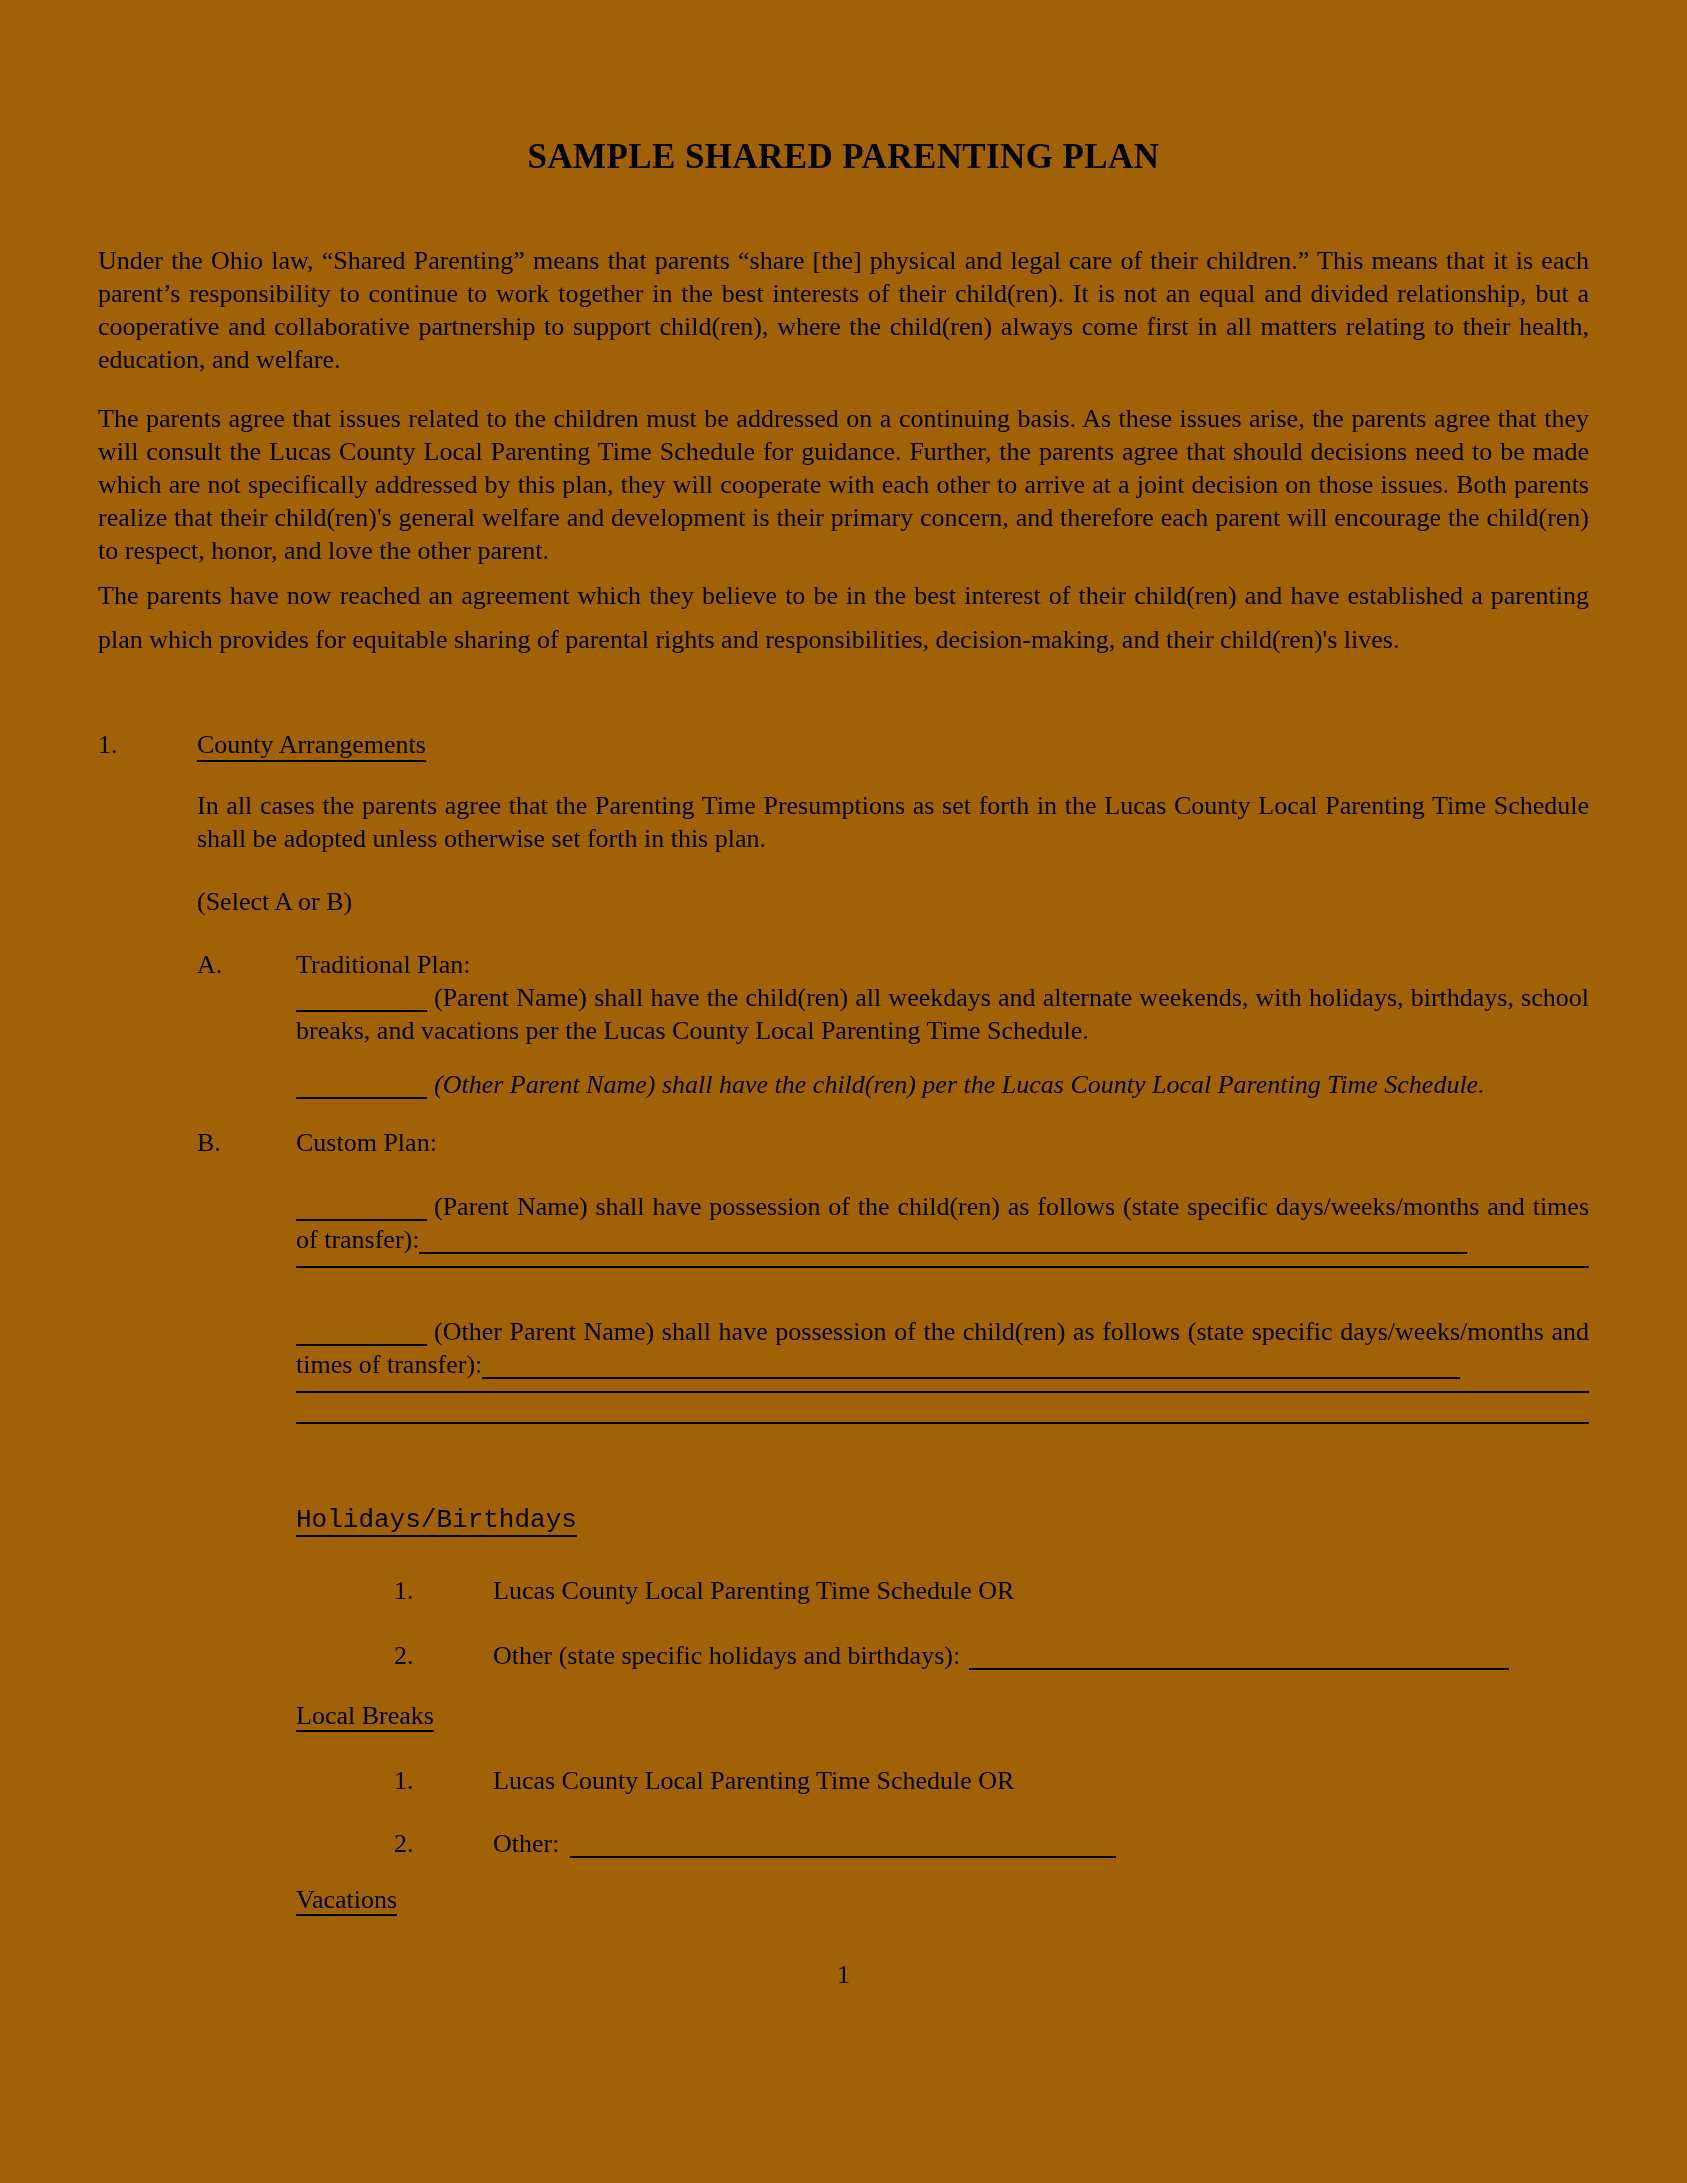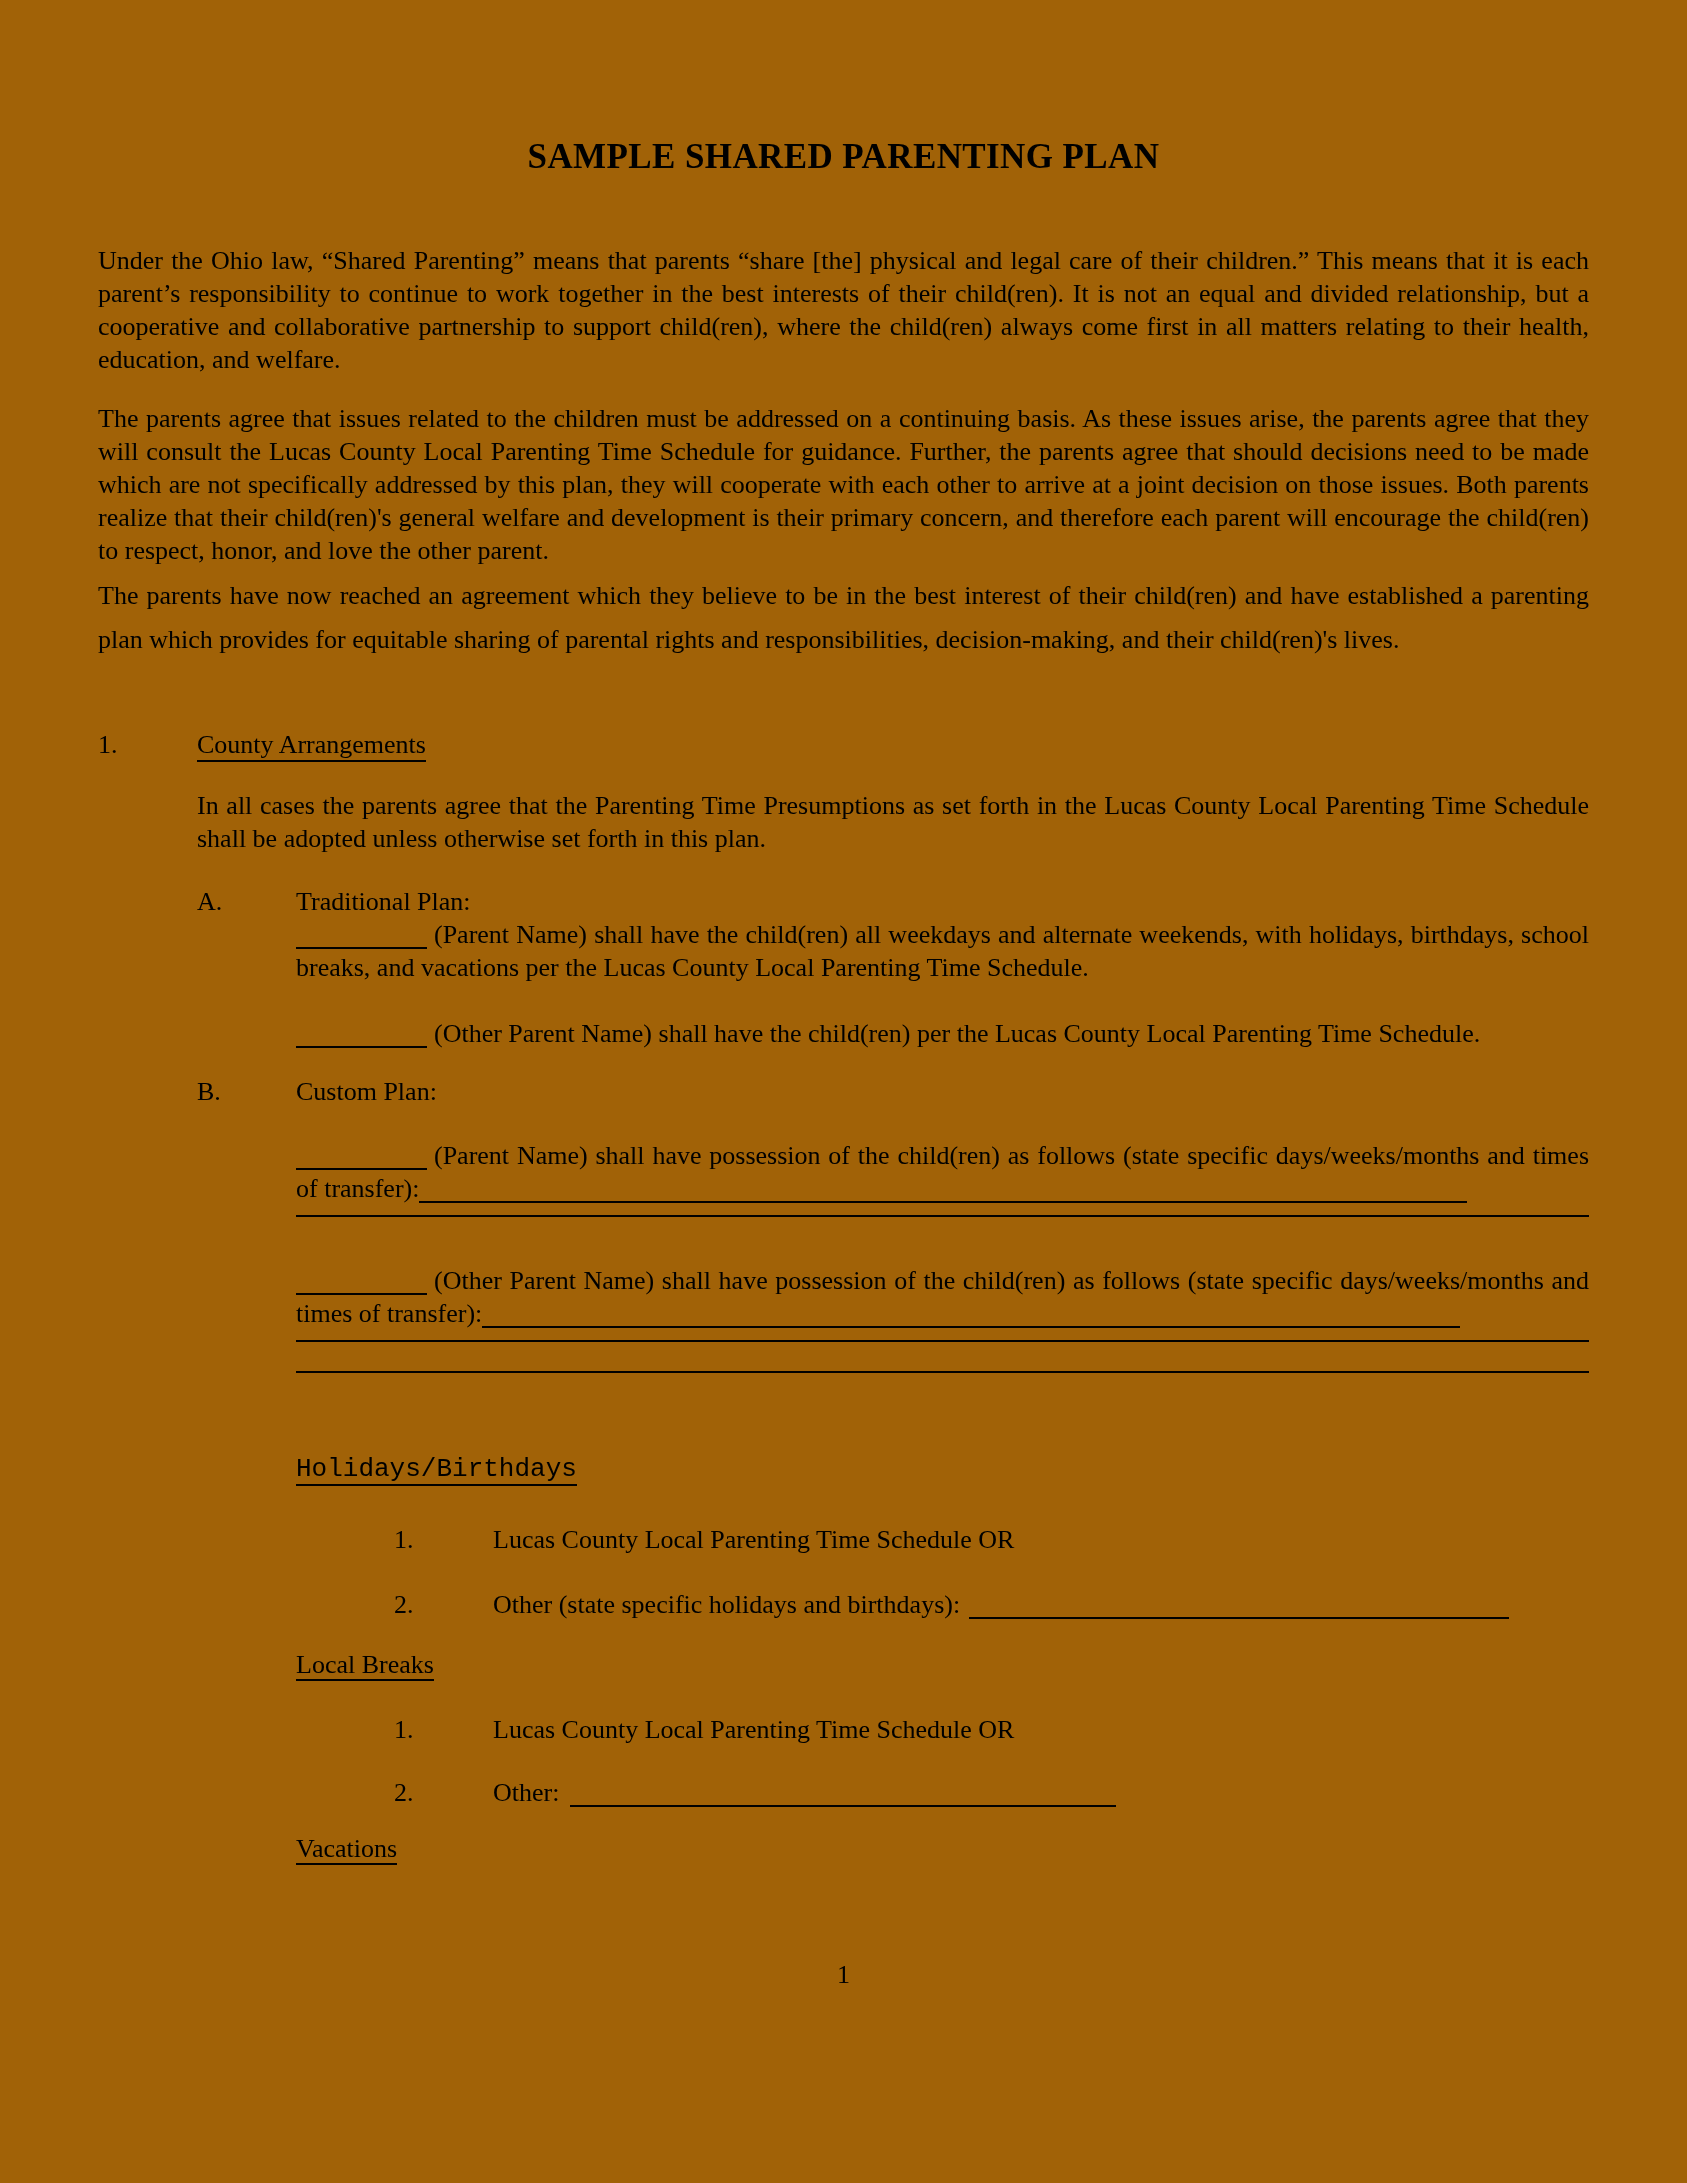--- a/index.html
+++ b/index.html
@@ -44,21 +44,21 @@
   .lead{width:131px;margin-right:7px;}
   .fill1{width:1048px;}
   .fill2{width:978px;}
   .w618{width:540px;margin-left:8.7px;}
   .w625{width:546px;margin-left:10.5px;}
   .hr-line{height:0;border-top:2.6px solid #000;width:100%;}
   .mt8{margin-top:7px;}   .mt11{margin-top:9.6px;} .mt12{margin-top:10.5px;}
   .mt26{margin-top:23px;} .mt28{margin-top:24.5px;} .mt30{margin-top:26px;}
   .mt31{margin-top:27px;} .mt32{margin-top:28px;} .mt33{margin-top:29px;}
   .mt34{margin-top:30px;} .mt36{margin-top:31px;} .mt37{margin-top:32px;}
-  .mt38{margin-top:33px;} .mt42{margin-top:37px;} .mt54{margin-top:47px;}
+  .mt38{margin-top:21px;font-style:italic;} .mt42{margin-top:37px;} .mt54{margin-top:47px;}
   .mt76{margin-top:66px;} .mt92{margin-top:80px;font-family:Liberation Mono, monospace;}
   .page-number{
     position:absolute;
     top:1958px;left:0;right:0;
     text-align:center;
     line-height:33px;
   }
 </style>
 </head>
 <body>
@@ -75,20 +75,21 @@
 
   <div class="row mt76">
     <div class="num">1.</div>
     <div class="cell line">
       <span class="u">County Arrangements</span>
     </div>
   </div>
 
   <p class="para ind1 mt32">In all cases the parents agree that the Parenting Time Presumptions as set forth in the Lucas County Local Parenting Time Schedule shall be adopted unless otherwise set forth in this plan.</p>
 
+  <p class="line ind1 mt34">(Select A or B)</p>
 
   <div class="row ind1 mt34">
     <div class="num">A.</div>
     <div class="cell">
       <p class="line">Traditional Plan:</p>
       <p class="para"><span class="blank lead"></span><span>(Parent Name) shall have the child(ren) all weekdays and alternate weekends, with holidays, birthdays, school breaks, and vacations per the Lucas County Local Parenting Time Schedule.</span></p>
       <p class="para mt38"><span class="blank lead"></span><span>(Other Parent Name) shall have the child(ren) per the Lucas County Local Parenting Time Schedule.</span></p>
     </div>
   </div>
 

